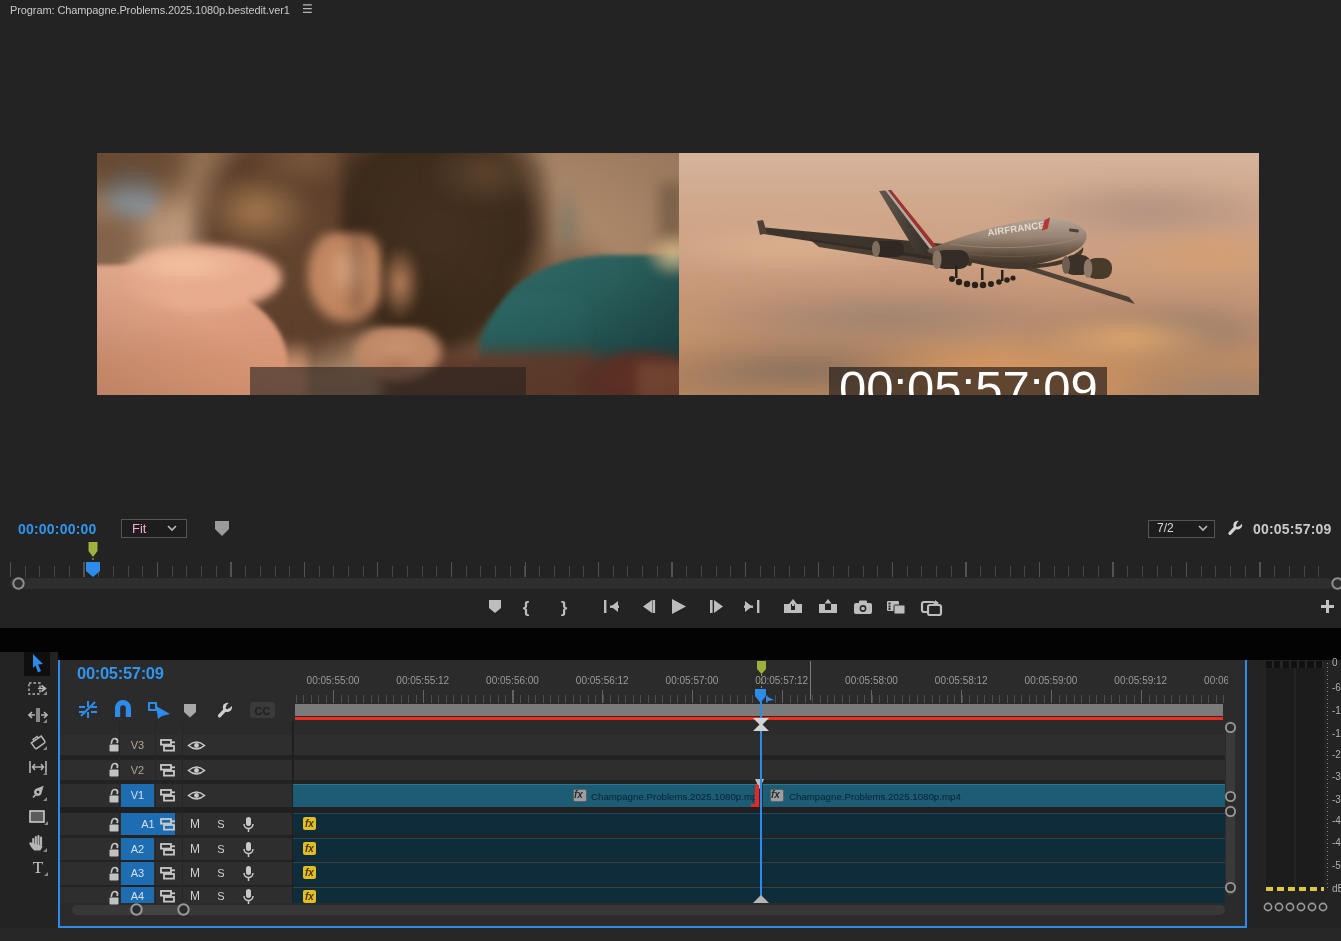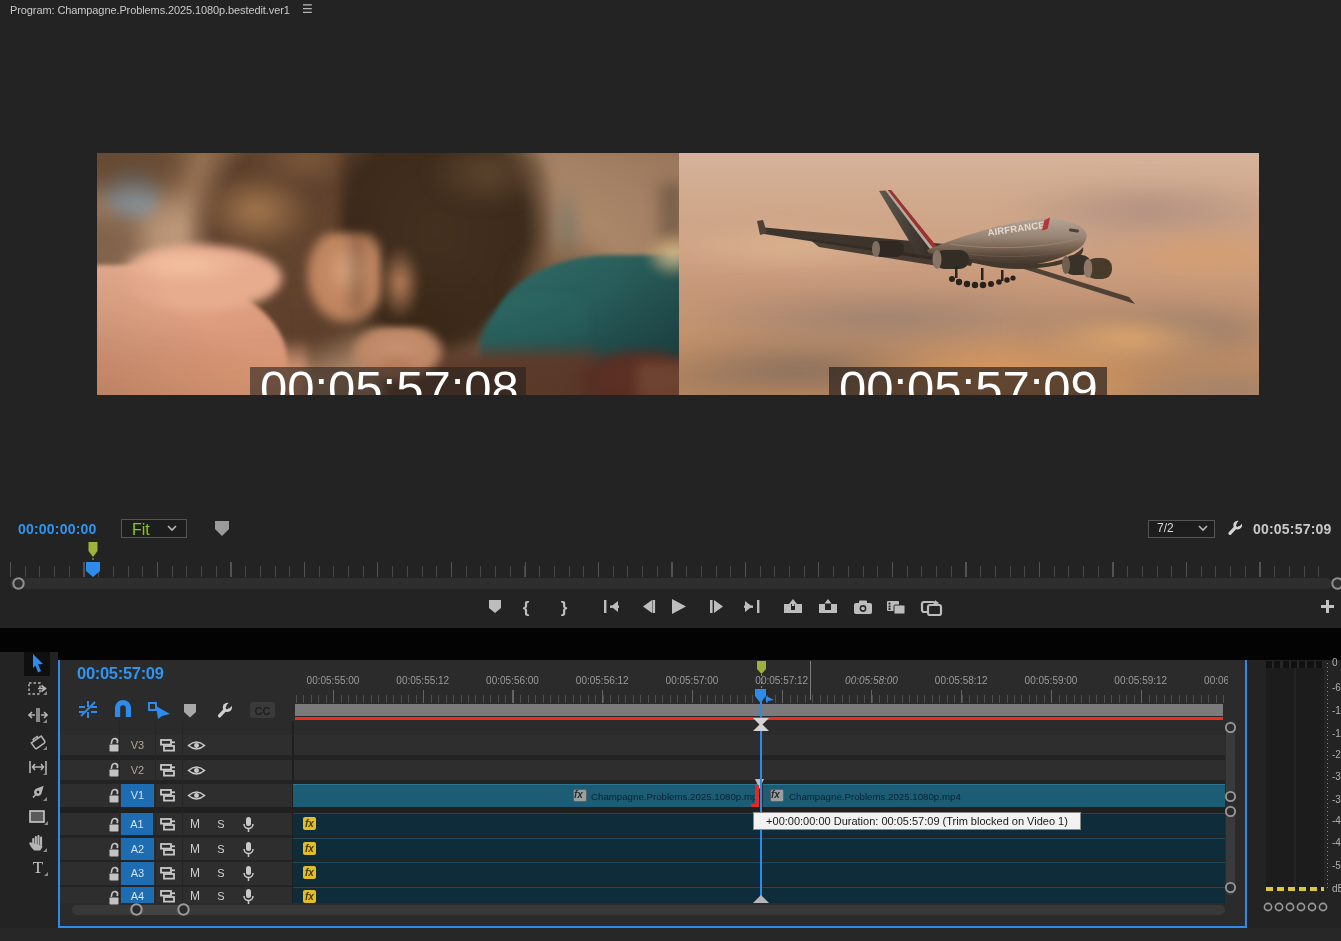--- a/index.html
+++ b/index.html
@@ -46,23 +46,20 @@
   <div class="abs" style="left:-15px;top:112px;width:205px;height:130px;border-top-right-radius:170px 95px;background:linear-gradient(165deg,#e9b093 0%,#dd9d7e 50%,#d08f70 100%);filter:blur(2px);"></div>
   <div class="abs" style="left:25px;top:92px;width:160px;height:66px;border-radius:50%;background:#e7ab8e;filter:blur(5px);"></div>
   <div class="abs" style="left:15px;top:92px;width:145px;height:40px;background:radial-gradient(ellipse at center,#f4c2a2 0%,rgba(244,194,162,0) 70%);filter:blur(5px);"></div>
   <div class="abs" style="left:-15px;top:185px;width:225px;height:70px;background:linear-gradient(180deg,rgba(221,154,119,0),#dd9a77 55%);filter:blur(5px);"></div>
 
   <div class="abs" style="left:254px;top:174px;width:94px;height:54px;background:radial-gradient(ellipse at 50% 45%,#ca9373 0%,#bd8766 55%,rgba(189,135,102,0) 75%);filter:blur(3px);"></div>
   <div class="abs" style="left:268px;top:196px;width:62px;height:38px;background:radial-gradient(ellipse at center,#b27756 0%,rgba(178,119,86,0) 70%);filter:blur(4px);"></div>
   <div class="abs" style="left:0;top:0;width:582px;height:242px;background:radial-gradient(ellipse at 50% 45%,rgba(0,0,0,0) 55%,rgba(40,24,14,.18) 100%);"></div>
 
   <div class="abs" style="left:153px;top:214px;width:276px;height:28px;background:rgba(38,33,30,0.6);"></div>
-  <div class="abs" style="left:153px;top:214px;width:276px;height:28px;overflow:hidden;">
-    <div style="position:absolute;left:10px;top:-3px;font-size:49px;line-height:1;color:#fff;letter-spacing:0px;">00:05:57:08</div>
-  </div>
 </div>
 
 <div id="vidR" class="abs" style="left:679px;top:153px;width:580px;height:242px;overflow:hidden;background:linear-gradient(180deg,#d6b39c 0%,#d0a98c 20%,#cda184 40%,#c79878 58%,#c89670 72%,#c38e62 88%,#bd8a60 100%);">
 
   <div class="abs" style="left:320px;top:25px;width:300px;height:65px;background:radial-gradient(ellipse at center,rgba(172,140,128,.9) 0%,rgba(172,140,128,0) 70%);filter:blur(10px);"></div>
   <div class="abs" style="left:420px;top:75px;width:220px;height:55px;background:radial-gradient(ellipse at center,rgba(214,158,110,.95) 0%,rgba(214,158,110,0) 70%);filter:blur(9px);"></div>
   <div class="abs" style="left:-40px;top:70px;width:300px;height:48px;background:radial-gradient(ellipse at center,rgba(222,182,146,.85) 0%,rgba(222,182,146,0) 70%);filter:blur(9px);"></div>
   <div class="abs" style="left:-30px;top:135px;width:480px;height:60px;background:radial-gradient(ellipse at center,rgba(142,122,112,.85) 0%,rgba(142,122,112,0) 70%);filter:blur(12px);"></div>
   <div class="abs" style="left:330px;top:145px;width:320px;height:65px;background:radial-gradient(ellipse at center,rgba(132,114,106,.9) 0%,rgba(132,114,106,0) 70%);filter:blur(12px);"></div>
   <div class="abs" style="left:-70px;top:180px;width:380px;height:85px;background:radial-gradient(ellipse at center,rgba(124,106,96,.95) 0%,rgba(124,106,96,0) 70%);filter:blur(13px);"></div>
@@ -133,21 +130,21 @@
   </svg>
 
   <div class="abs" style="left:150px;top:214px;width:278px;height:28px;background:rgba(22,20,19,0.62);"></div>
   <div class="abs" style="left:150px;top:214px;width:278px;height:28px;overflow:hidden;">
     <div style="position:absolute;left:10px;top:-3px;font-size:49px;line-height:1;color:#fff;letter-spacing:0px;">00:05:57:09</div>
   </div>
 </div>
 
 <div class="abs" style="left:18px;top:521px;font-size:14px;font-weight:bold;letter-spacing:0.2px;color:#3094f0;">00:00:00:00</div>
 <div class="abs" style="left:121px;top:519px;width:64px;height:17px;background:#1d1d1d;border:1px solid #555;"></div>
-<div class="abs" style="left:132px;top:521px;font-size:16px;color:#84cc16;">Fit</div>
+<div class="abs" style="left:132px;top:521px;font-size:13px;color:#f9a8d4;">Fit</div>
 <svg class="abs" style="left:166px;top:524px;" width="12" height="8" viewBox="0 0 12 8">
       <path d="M2 2 L6 6 L10 2" stroke="#b8b8b8" stroke-width="1.6" fill="none"></path>
     </svg>
 <svg class="abs" style="left:213px;top:519px;" width="18" height="19" viewBox="0 0 18 19">
       <path d="M2 2 H16 V10 L9 17 L2 10 Z" fill="#9b9b9b"></path>
     </svg>
 <div class="abs" style="left:1148px;top:520px;width:65px;height:16px;background:#1d1d1d;border:1px solid #555;"></div>
 <div class="abs" style="left:1157px;top:521px;font-size:12px;color:#d8d8d8;">7/2</div>
 <svg class="abs" style="left:1197px;top:524px;" width="12" height="8" viewBox="0 0 12 8">
       <path d="M2 2 L6 6 L10 2" stroke="#b8b8b8" stroke-width="1.6" fill="none"></path>
@@ -274,21 +271,21 @@
         </g>
   </svg>
 
   <div id="ruler" class="abs" style="left:0;top:0;width:1168px;height:43px;overflow:hidden;font-size:10px;color:#9b9b9b;">
     <div class="abs" style="left:273px;top:15px;transform:translateX(-50%);">00:05:55:00</div>
     <div class="abs" style="left:362.75px;top:15px;transform:translateX(-50%);">00:05:55:12</div>
     <div class="abs" style="left:452.5px;top:15px;transform:translateX(-50%);">00:05:56:00</div>
     <div class="abs" style="left:542.25px;top:15px;transform:translateX(-50%);">00:05:56:12</div>
     <div class="abs" style="left:632px;top:15px;transform:translateX(-50%);">00:05:57:00</div>
     <div class="abs" style="left:721.75px;top:15px;transform:translateX(-50%);">00:05:57:12</div>
-    <div class="abs" style="left:811.5px;top:15px;transform:translateX(-50%);font-style:italic;">00:05:58:00</div>
+    <div class="abs" style="left:811.5px;top:15px;transform:translateX(-50%);">00:05:58:00</div>
     <div class="abs" style="left:901.25px;top:15px;transform:translateX(-50%);">00:05:58:12</div>
     <div class="abs" style="left:991px;top:15px;transform:translateX(-50%);text-align:center;">00:05:59:00</div>
     <div class="abs" style="left:1080.75px;top:15px;transform:translateX(-50%);">00:05:59:12</div>
     <div class="abs" style="left:1170.5px;top:15px;transform:translateX(-50%);">00:06:00:00</div>
     <div class="abs" style="left:235.6px;top:35px;width:932px;height:8px;background:repeating-linear-gradient(90deg,#4e4e4e 0px,#4e4e4e 1px,rgba(0,0,0,0) 1px,rgba(0,0,0,0) 7.479px);"></div>
     <div class="abs" style="left:273px;top:30px;width:914px;height:13px;background:repeating-linear-gradient(90deg,#646464 0px,#646464 1px,rgba(0,0,0,0) 1px,rgba(0,0,0,0) 89.75px);"></div>
   </div>
 
   <div class="abs" style="left:235px;top:44px;width:928px;height:12px;background:#7b7b7b;"></div>
   <div class="abs" style="left:235px;top:57px;width:928px;height:3px;background:#f12d20;"></div>
@@ -378,21 +375,21 @@
       </svg>
   <svg class="abs" style="left:46px;top:228px;" width="16" height="20" viewBox="0 0 16 20">
         <g>
           <rect x="3.5" y="9.5" width="9" height="7" rx="0.8" fill="#c2c2c2"></rect>
           <path d="M5.5 9.5 V6.2 a2.8 2.8 0 0 1 5.6 0 V7.4" stroke="#c2c2c2" stroke-width="1.7" fill="none" transform="rotate(14 8 8)"></path>
         </g>
       </svg>
   <div class="abs" style="left:61px;top:75px;width:33px;height:20px;font-size:11px;color:#b3a595;text-align:center;line-height:20px;">V3</div>
   <div class="abs" style="left:61px;top:100px;width:33px;height:20px;font-size:11px;color:#b3a595;text-align:center;line-height:20px;">V2</div>
   <div class="abs" style="left:61px;top:124px;width:33px;height:23px;background:#1e6cb2;font-size:11px;color:#cfe2f2;text-align:center;line-height:23px;">V1</div>
-  <div class="abs" style="left:61px;top:153px;width:32px;height:22px;background:#1e6cb2;font-size:11px;color:#cfe2f2;text-align:center;line-height:22px;">A1</div>
+  <div class="abs" style="left:61px;top:153px;width:54px;height:22px;background:#1e6cb2;font-size:11px;color:#cfe2f2;text-align:center;line-height:22px;">A1</div>
   <div class="abs" style="left:61px;top:178px;width:33px;height:22px;background:#1e6cb2;font-size:11px;color:#cfe2f2;text-align:center;line-height:22px;">A2</div>
   <div class="abs" style="left:61px;top:202px;width:33px;height:23px;background:#1e6cb2;font-size:11px;color:#cfe2f2;text-align:center;line-height:23px;">A3</div>
   <div class="abs" style="left:61px;top:227px;width:33px;height:16px;background:#1e6cb2;font-size:11px;color:#cfe2f2;text-align:center;line-height:18px;">A4</div>
   <svg class="abs" style="left:100px;top:79px;" width="16" height="13" viewBox="0 0 16 13">
         <g fill="none" stroke="#c9c9c9" stroke-width="1.8">
           <rect x="1" y="1" width="10" height="4.6"></rect>
           <rect x="4" y="7" width="10" height="4.6"></rect>
         </g>
         <line x1="11" y1="3.3" x2="15" y2="3.3" stroke="#c9c9c9" stroke-width="1.8"></line>
       </svg>
@@ -489,21 +486,20 @@
       </svg>
   <div class="abs" style="left:701px;top:14px;width:1px;height:15px;background:repeating-linear-gradient(180deg,#8a9a40 0,#8a9a40 2px,rgba(0,0,0,0) 2px,rgba(0,0,0,0) 4px);"></div>
   <div class="abs" style="left:700px;top:40px;width:2px;height:203px;background:#2d8ceb;"></div>
   <svg class="abs" style="left:692px;top:57px;" width="18" height="15" viewBox="0 0 18 15">
         <path d="M1 1 H17 L10.5 7.5 L17 14 H1 L7.5 7.5 Z" fill="#d4d4d4"></path>
       </svg>
   <svg class="abs" style="left:693px;top:235px;" width="16" height="8" viewBox="0 0 16 8">
         <path d="M8 0 L16 8 H0 Z" fill="#b5b5b5"></path>
       </svg>
 
-  <div class="abs" style="left:693px;top:152px;width:328px;height:18px;background:#f2f2f2;border:1px solid #8a8a8a;box-sizing:border-box;font-size:11px;color:#1a1a1a;text-align:center;line-height:16px;white-space:nowrap;">+00:00:00:00 Duration: 00:05:57:09 (Trim blocked on Video 1)</div>
 
   <div class="abs" style="left:1166px;top:61px;width:9px;height:79px;background:#3a3a3a;border-radius:5px;"></div>
   <div class="abs" style="left:1166px;top:145px;width:9px;height:90px;background:#3a3a3a;border-radius:5px;"></div>
   <svg class="abs" style="left:1164px;top:61px;" width="13" height="13" viewBox="0 0 13 13">
         <circle cx="6.5" cy="6.5" r="4.6" fill="#2b2b2b" stroke="#9a9a9a" stroke-width="1.8"></circle>
       </svg>
   <svg class="abs" style="left:1164px;top:130px;" width="13" height="13" viewBox="0 0 13 13">
         <circle cx="6.5" cy="6.5" r="4.6" fill="#2b2b2b" stroke="#9a9a9a" stroke-width="1.8"></circle>
       </svg>
   <svg class="abs" style="left:1164px;top:145px;" width="13" height="13" viewBox="0 0 13 13">

